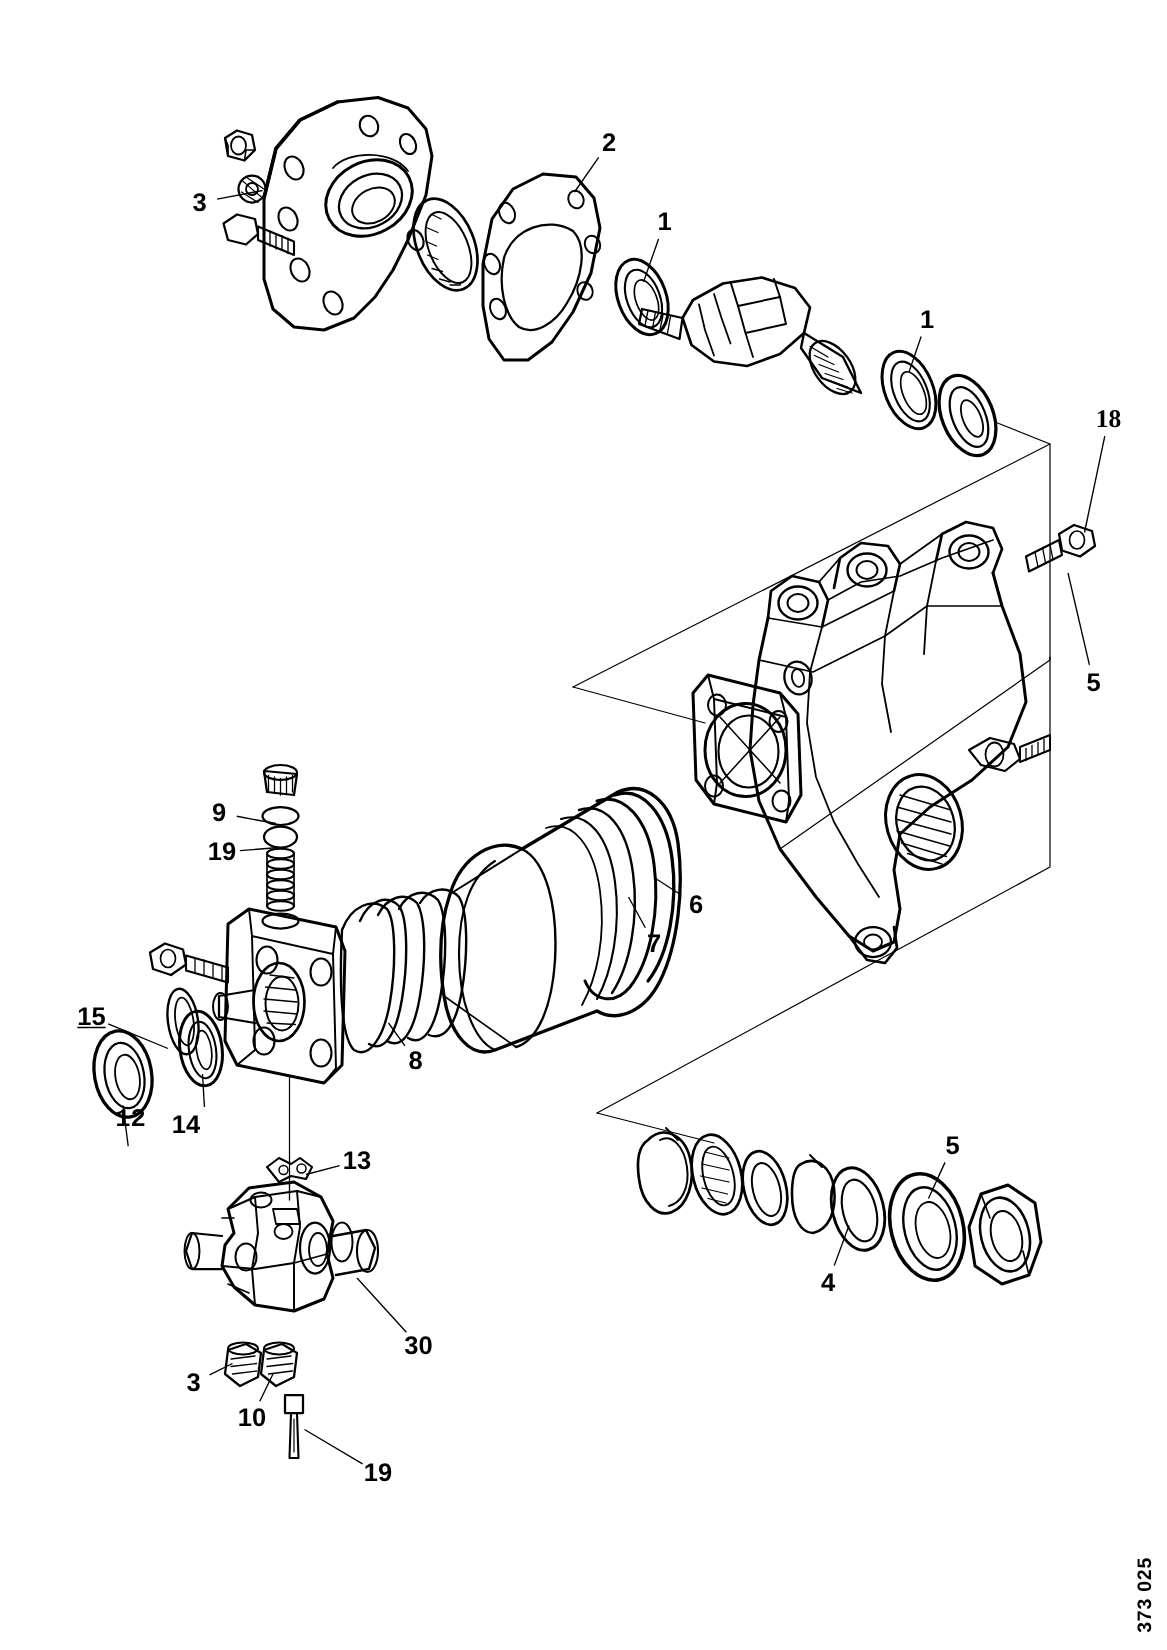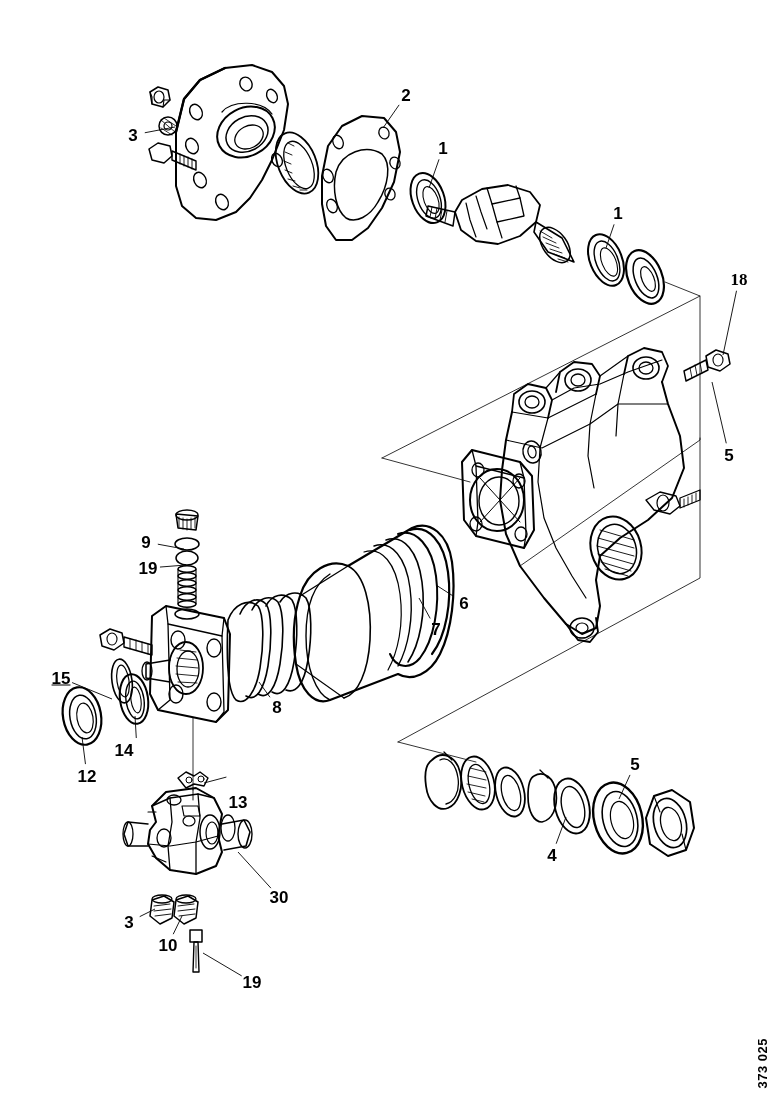--- a/index.html
+++ b/index.html
@@ -496,22 +496,22 @@
   <div class="callout" style="left:618px; top:213px;">1</div>
   <div class="callout" style="left:739px; top:279px;font-family:Liberation Serif, serif;">18</div>
   <div class="callout" style="left:729px; top:455px;">5</div>
   <div class="callout" style="left:146px; top:542px;">9</div>
   <div class="callout" style="left:148px; top:568px;">19</div>
   <div class="callout" style="left:464px; top:603px;">6</div>
   <div class="callout" style="left:436px; top:629px;">7</div>
   <div class="callout" style="left:61px;  top:678px;text-decoration:underline;">15</div>
   <div class="callout" style="left:277px; top:707px;">8</div>
   <div class="callout" style="left:124px; top:750px;">14</div>
-  <div class="callout" style="left:87px;  top:776px;">12</div>
-  <div class="callout" style="left:238px; top:774px;margin-top:28px;">13</div>
+  <div class="callout" style="left:87px;  top:747px;font-family:Liberation Mono, monospace;">12</div>
+  <div class="callout" style="left:238px; top:774px;">13</div>
   <div class="callout" style="left:635px; top:764px;">5</div>
   <div class="callout" style="left:552px; top:855px;">4</div>
   <div class="callout" style="left:279px; top:897px;">30</div>
   <div class="callout" style="left:129px; top:922px;">3</div>
   <div class="callout" style="left:168px; top:945px;">10</div>
   <div class="callout" style="left:252px; top:982px;text-align:right;">19</div>
 
   <div id="drawing-number">373 025</div>
 
 </div>

